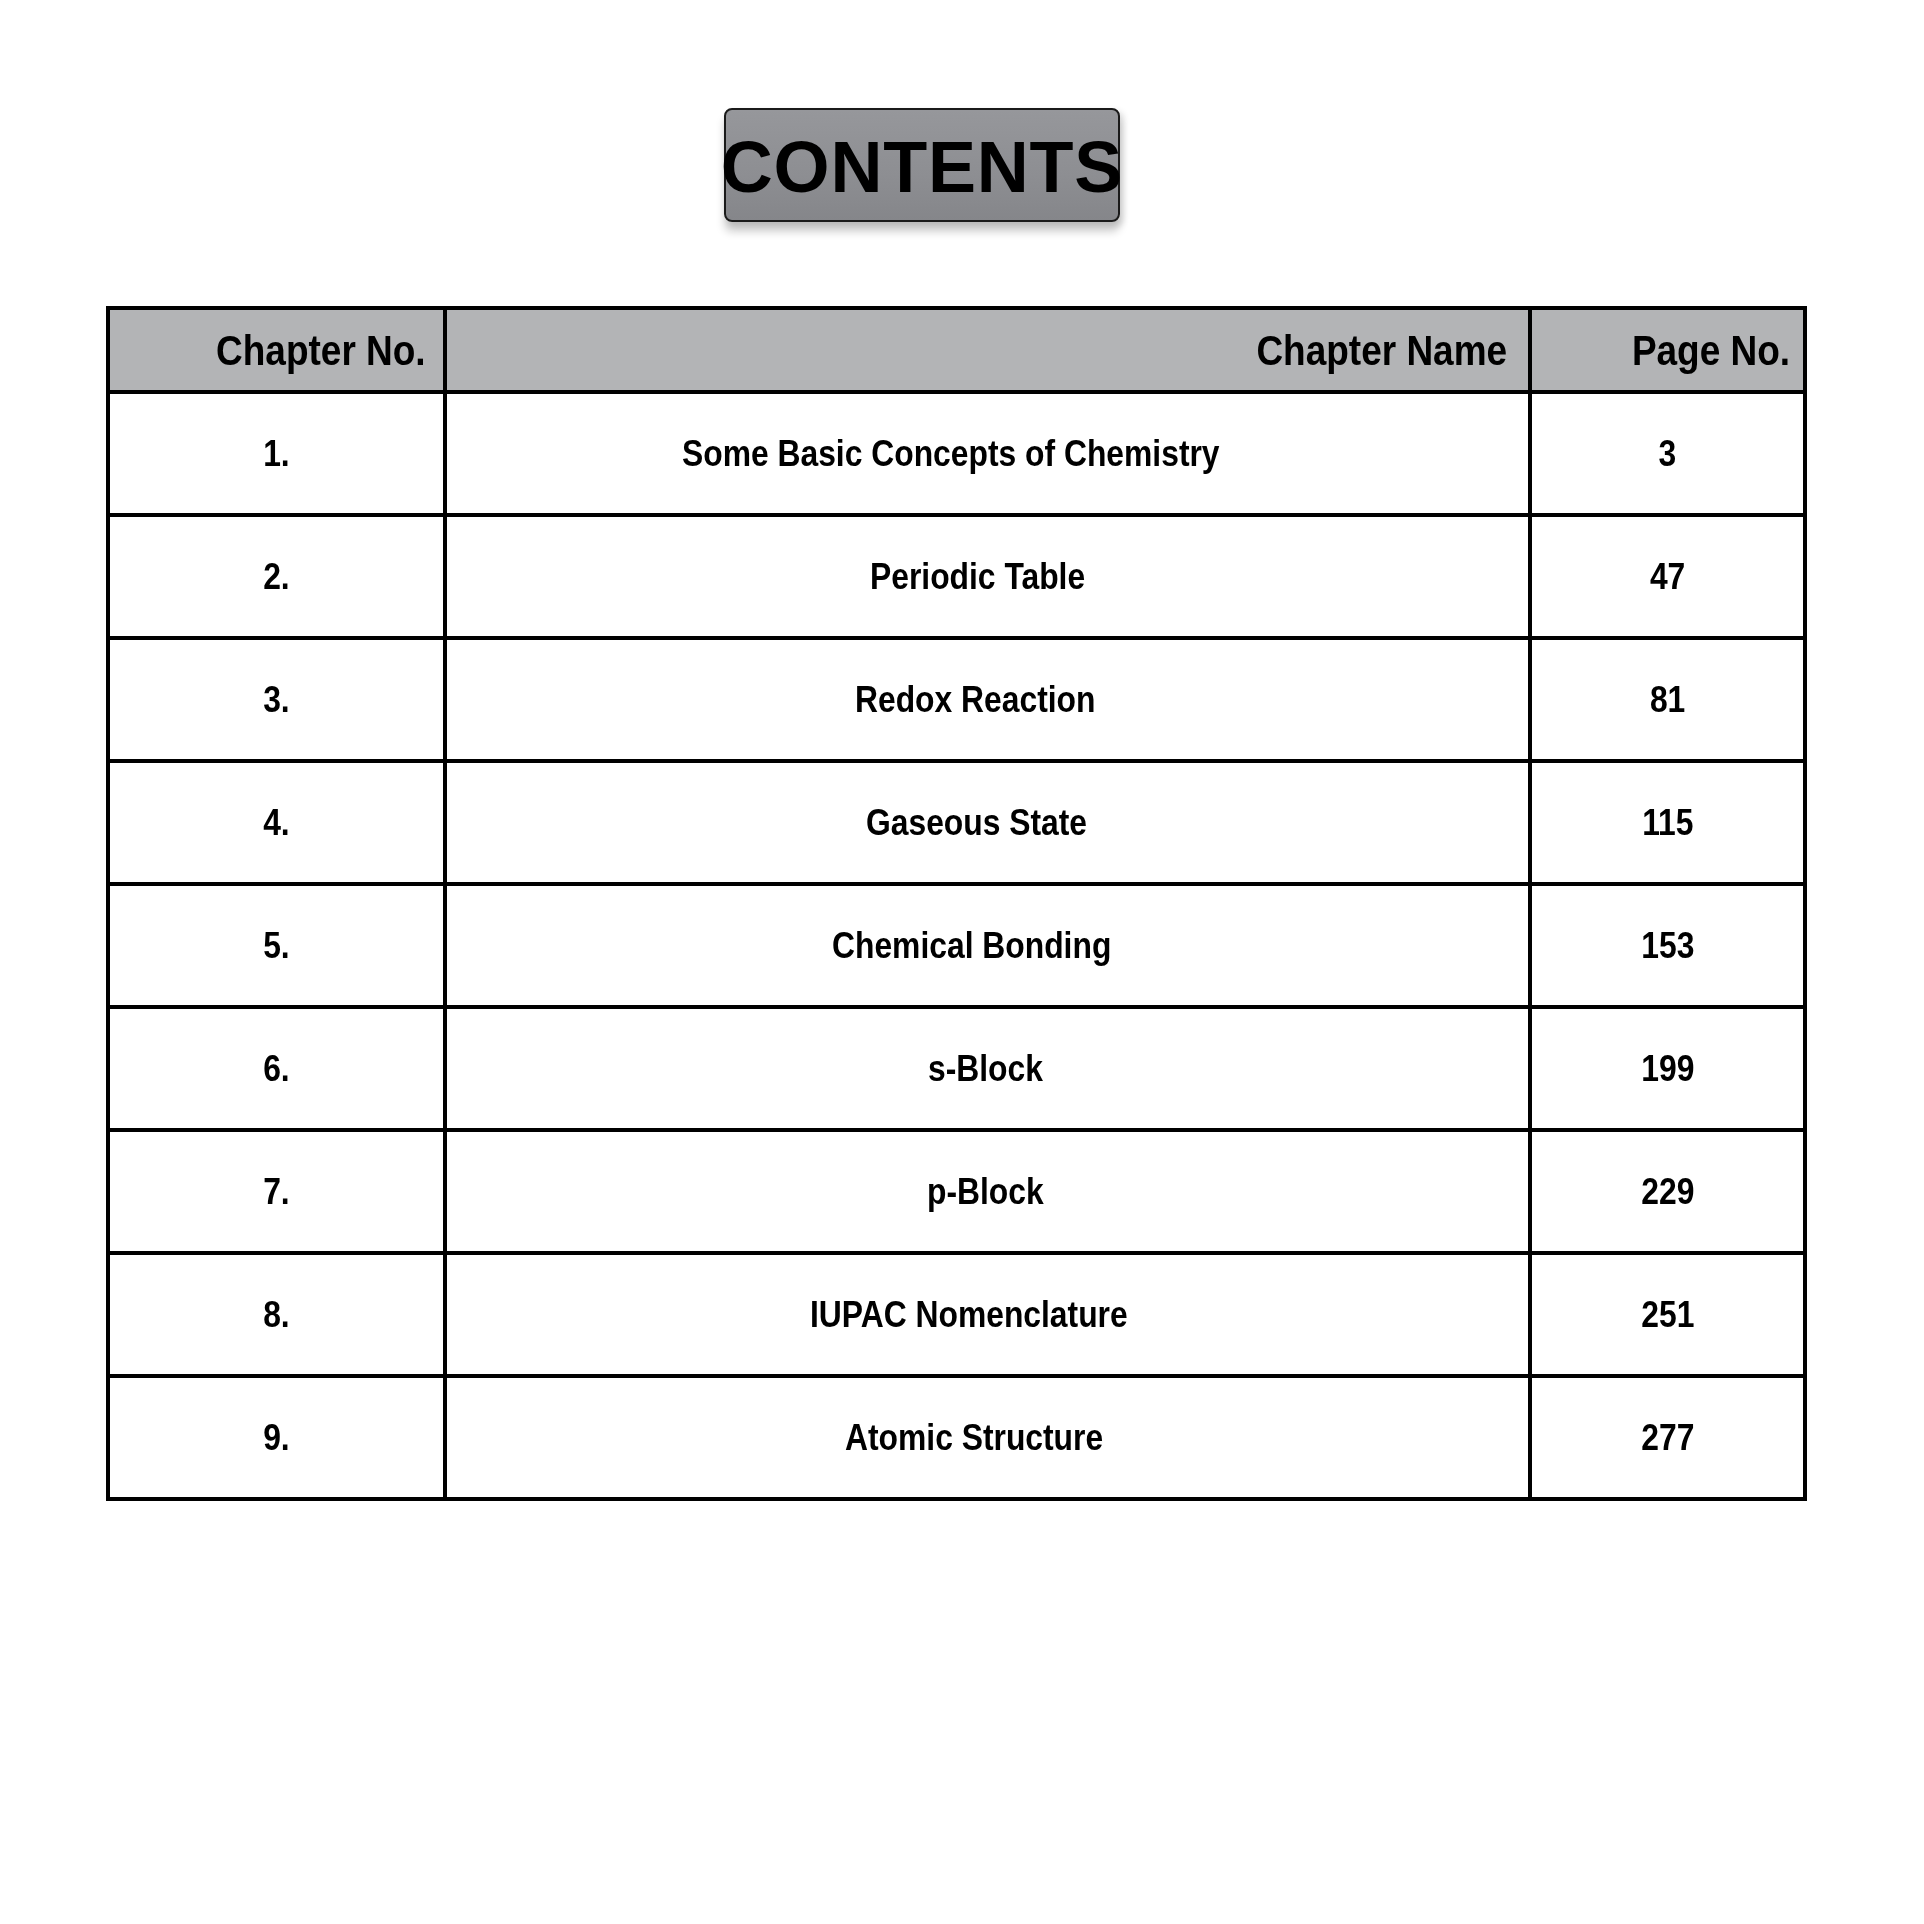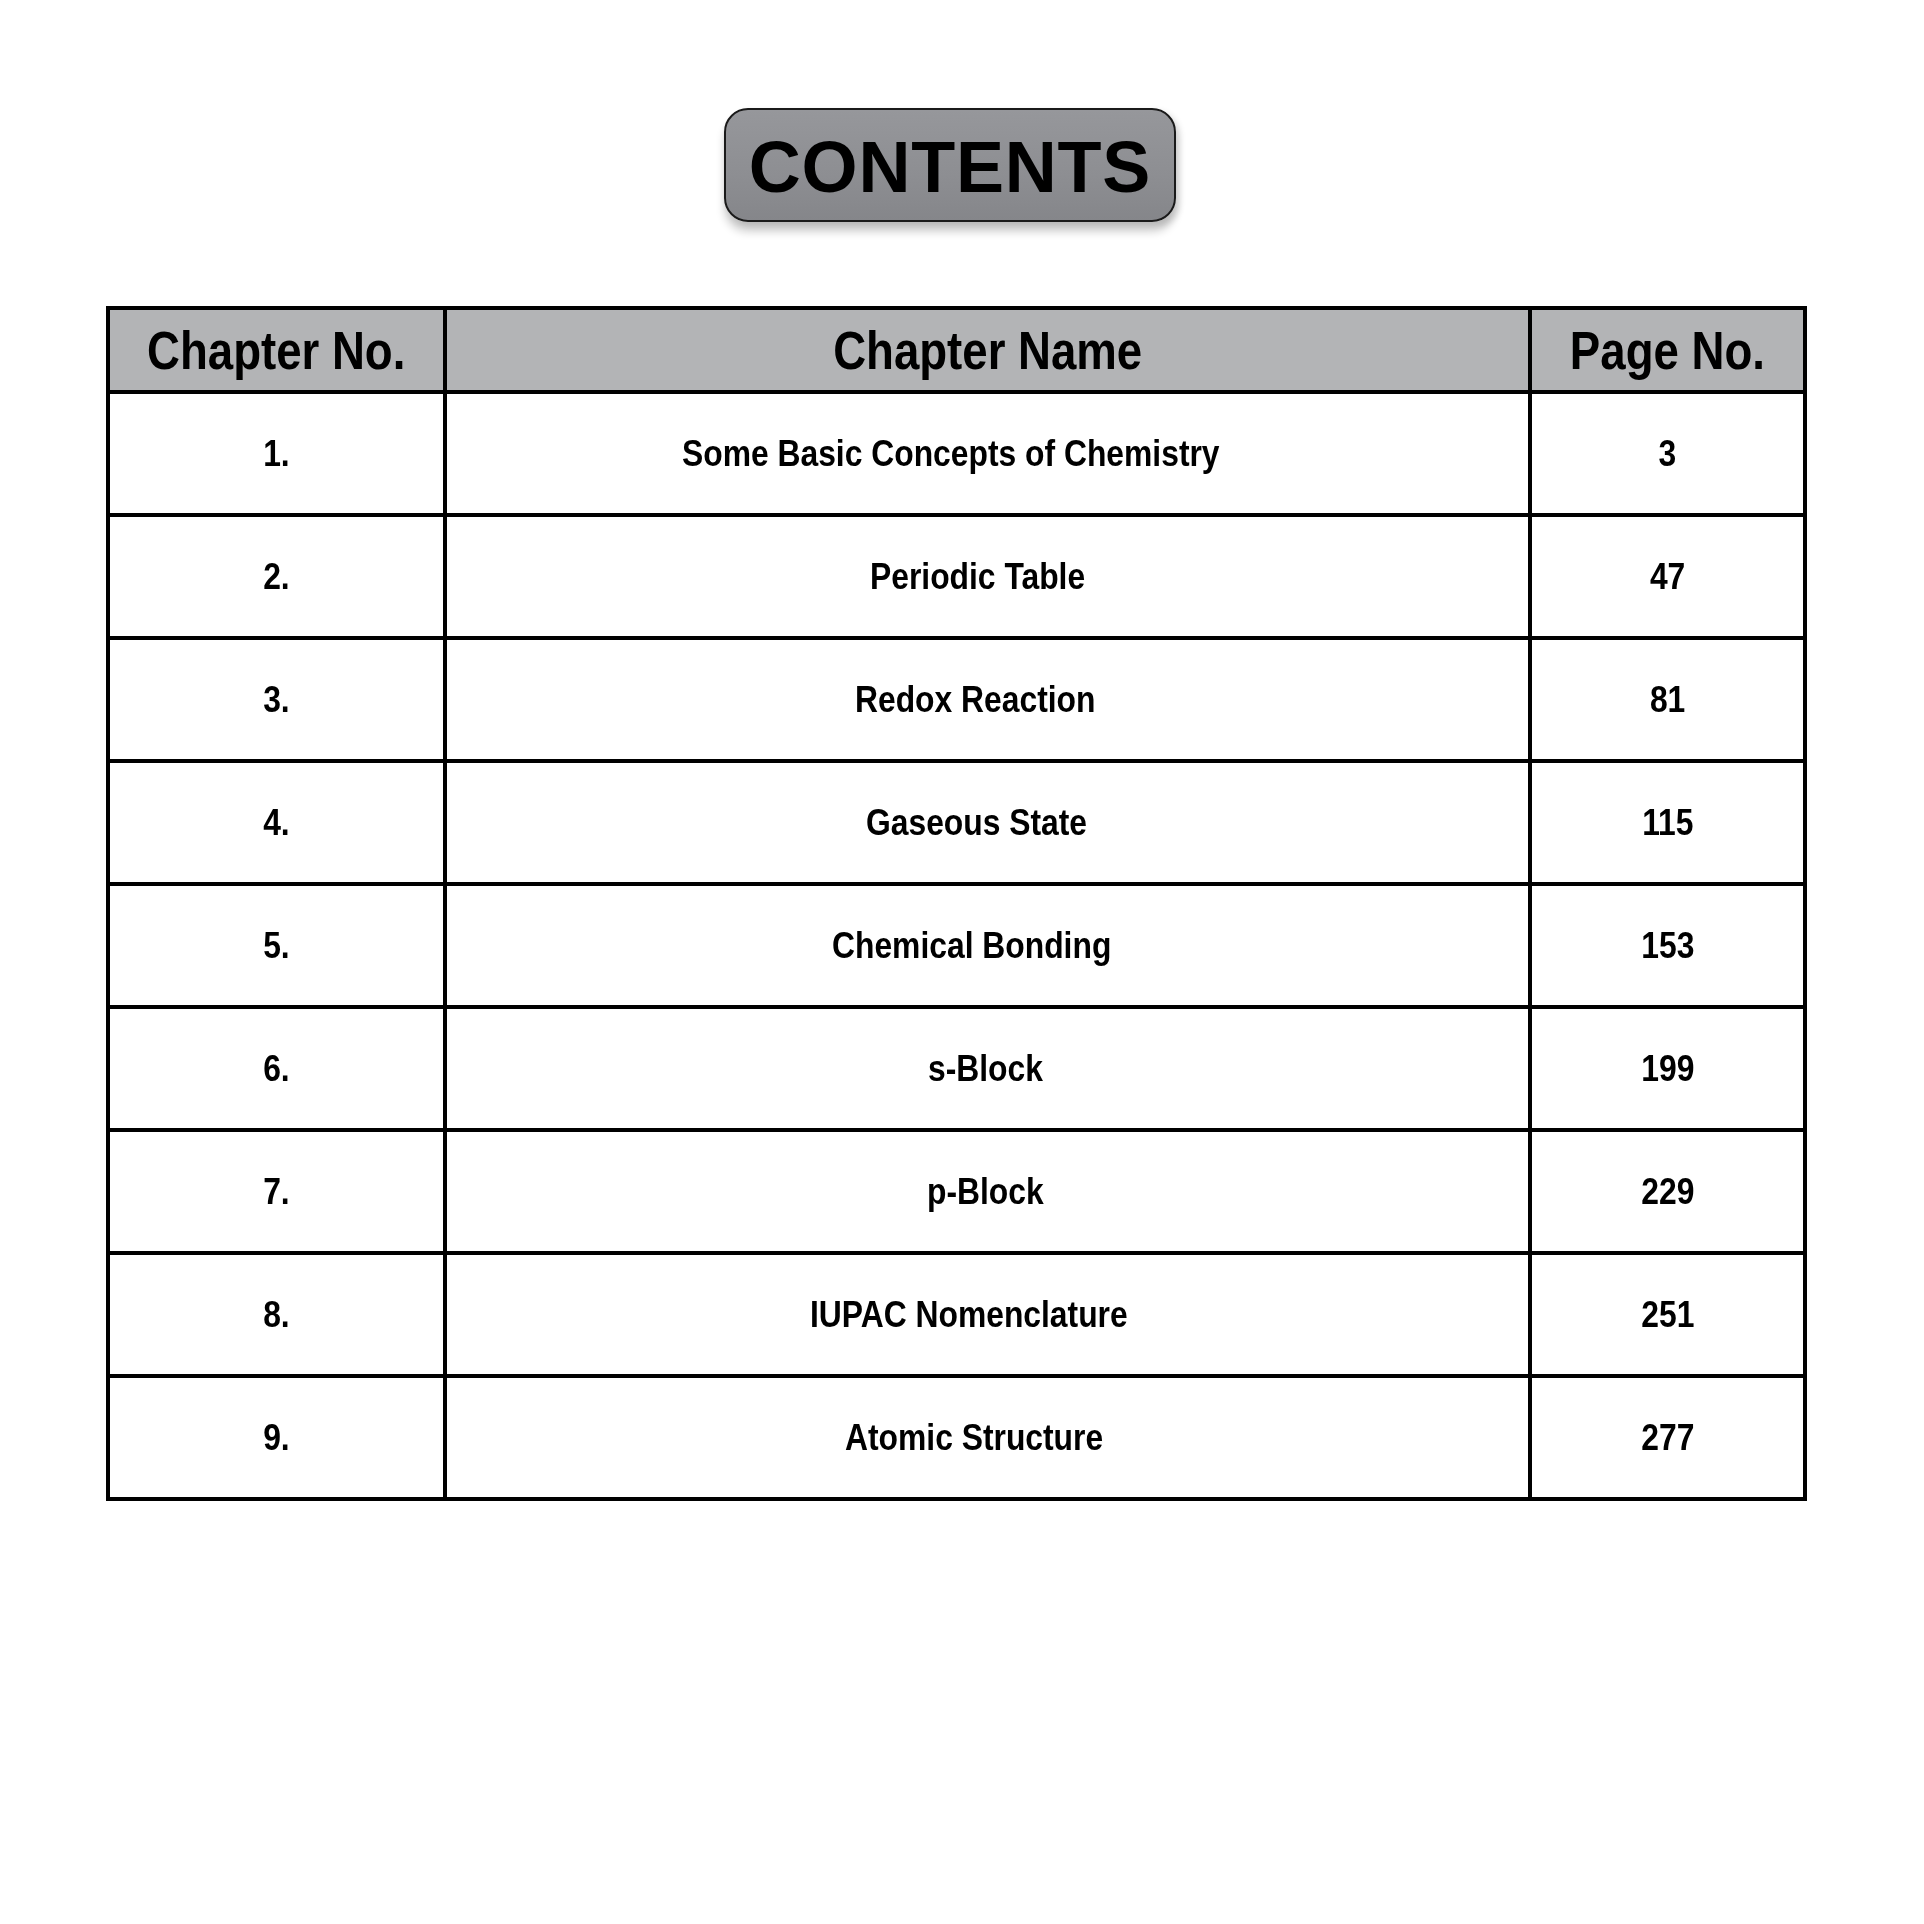--- a/index.html
+++ b/index.html
@@ -1,22 +1,22 @@
 <!DOCTYPE html>
 <html style="font-size:13px"><head>
 <meta charset="utf-8">
 <style>
   html, body { margin: 0; padding: 0; background: #ffffff; }
   body { width: 1925px; height: 1925px; position: relative; overflow: hidden;
          font-family: "Liberation Sans", "DejaVu Sans", sans-serif; color: #000; }
 
   .title-box {
-    position: absolute; left: 724px; top: 108px; width: 452px; height: 114px;
+    position: absolute; left: 724px; top: 108px; width: 396px; height: 114px;
     box-sizing: border-box;
-    border: 2.4px solid #1a1a1a; border-radius: 24px;
+    border: 2.4px solid #1a1a1a; border-radius: 8px;
     background: linear-gradient(#96979b 0%, #8d8e92 60%, #85868a 100%);
     box-shadow: 0 9.6px 8px rgba(0,0,0,0.18), 3.2px 3.2px 6.4px rgba(0,0,0,0.12);
     display: flex; align-items: center; justify-content: center;
   }
   .title-text {
     font-family: "Liberation Sans", sans-serif; font-weight: bold;
     font-size: 72px; line-height: 1; letter-spacing: 0.8px; color: #000;
     margin-top: 3.2px;
   }
 
@@ -26,21 +26,21 @@
   }
   .toc col.c1 { width: 337px; }
   .toc col.c2 { width: 1085px; }
   .toc col.c3 { width: 275px; }
   .toc th, .toc td {
     border: 4.8px solid #000; padding: 0; overflow: hidden; white-space: nowrap;
   }
   .toc thead th {
     background: #b3b4b6; height: 80px;
     font-family: "Liberation Sans", sans-serif; font-weight: bold;
-    font-size: 53px; text-align: center; vertical-align: middle;
+    font-size: 43px; text-align: right; vertical-align: middle;
   }
   .toc tbody td {
     height: 119px; background: #fff;
     font-family: "Liberation Sans", sans-serif; font-weight: bold;
     font-size: 37px; vertical-align: middle;
   }
   .toc td.num, .toc td.page { text-align: center; }
   .toc td.name { text-align: center; padding-left: 14.4px; }
   .sq { display: inline-block; transform: scaleX(0.86); transform-origin: left center; }
   .sqc { display: inline-block; transform: scaleX(0.86); transform-origin: center center; }

